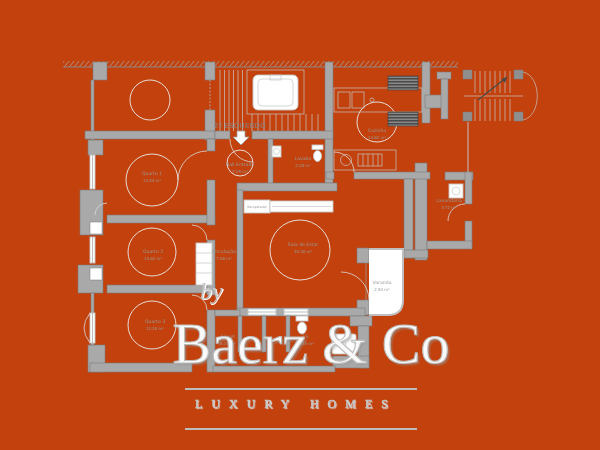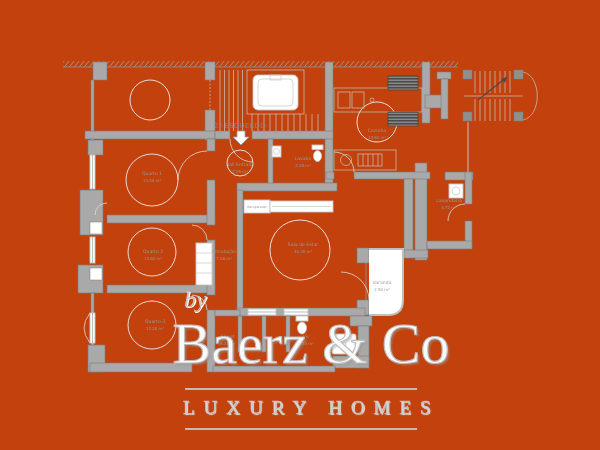--- a/index.html
+++ b/index.html
@@ -20,31 +20,31 @@
   .winline{stroke:#9f9f9f;stroke-width:.7;}
   .dash{stroke:#b5b5b5;stroke-width:.8;stroke-dasharray:2 1.5;}
   .arrowln{stroke:#4a4a4a;stroke-width:1.2;fill:none;}
   .rname{font-size:4.6px;fill:var(--label);text-anchor:middle;}
   .rarea{font-size:4px;fill:var(--label);text-anchor:middle;}
   .tiny {font-size:3.1px;fill:var(--label);text-anchor:middle;}
   .unit {font-size:7px;letter-spacing:.2px;fill:var(--unitlabel);}
 
   
   .wm{position:absolute;pointer-events:none;}
-  .wm-by{left:184px;top:278px;font:italic 24px "Liberation Serif",serif;color:#c6c6c6;
-         text-shadow:1px 1px 0 #ffffff;margin-top:8px;}
+  .wm-by{left:200px;top:278px;font:italic 24px "Liberation Serif",serif;color:#c6c6c6;
+         text-shadow:1px 1px 0 #ffffff;}
   .wm-brand{left:154px;top:315px;width:314px;text-align:center;line-height:1;
          font-family:"Liberation Serif",serif;font-size:58px;color:#fafafa;
          -webkit-text-stroke:1.1px #bdbdbd;
          text-shadow:2px 2px 2px rgba(150,150,150,.55);}
   .wm-rule{left:185px;width:232px;height:2px;background:var(--wmline);}
   .wm-rule-top{top:388px;}
   .wm-rule-bottom{top:428px;}
-  .wm-tagline{left:183px;top:397px;width:238px;text-align:center;
-         font-family:"Liberation Serif",serif;font-size:19px;letter-spacing:9px;
+  .wm-tagline{left:177px;top:397px;width:238px;text-align:center;
+         font-family:"Liberation Serif",serif;font-size:12px;letter-spacing:9px;
          color:#d6d6d6;-webkit-text-stroke:.6px #c0c0c0;
          text-shadow:1px 1px 1px #f0f0f0;white-space:nowrap;}
 </style>
 </head>
 <body>
 
 <div class="canvas">
 
 <svg width="600" height="450" viewBox="0 0 600 450">
   <defs>

